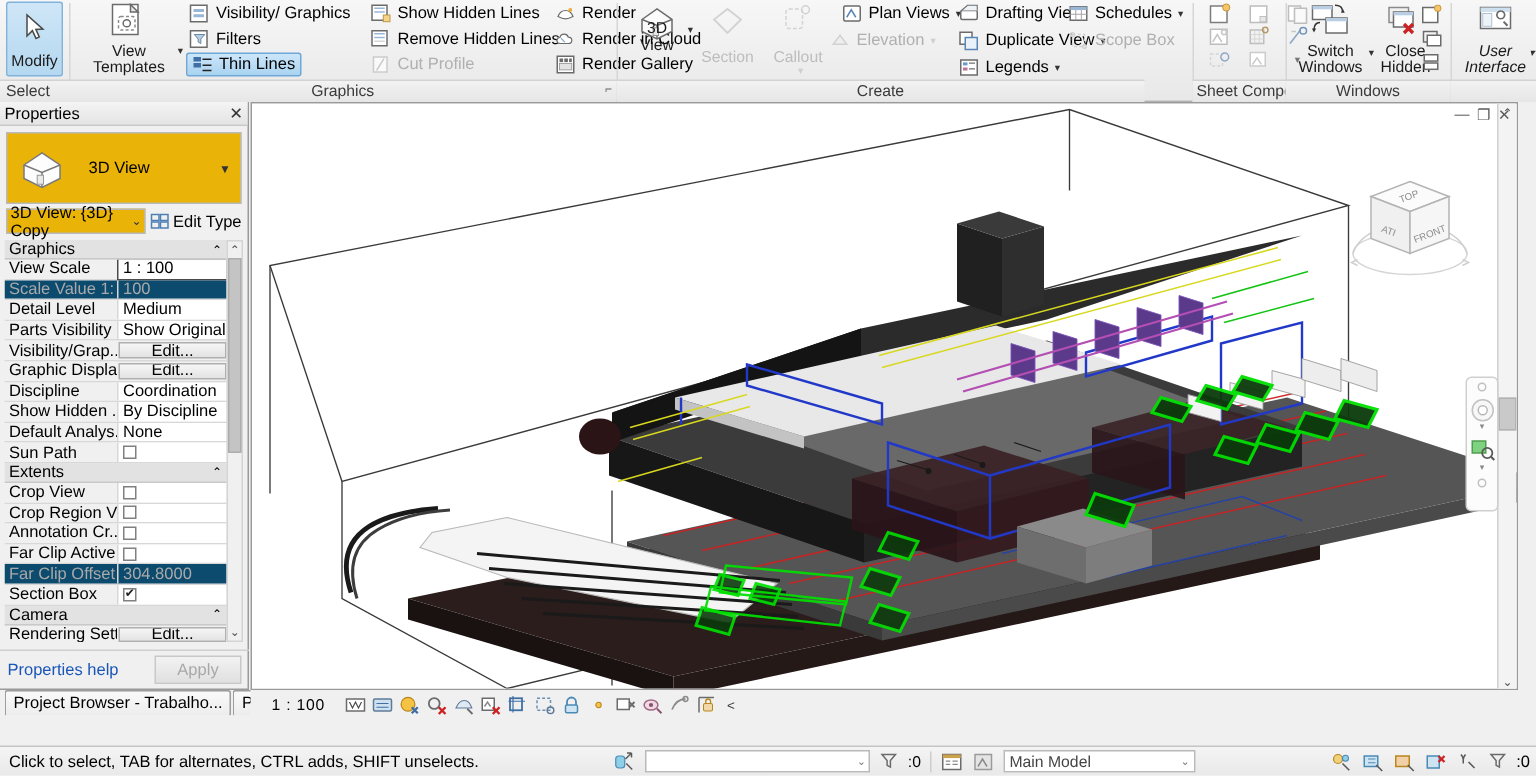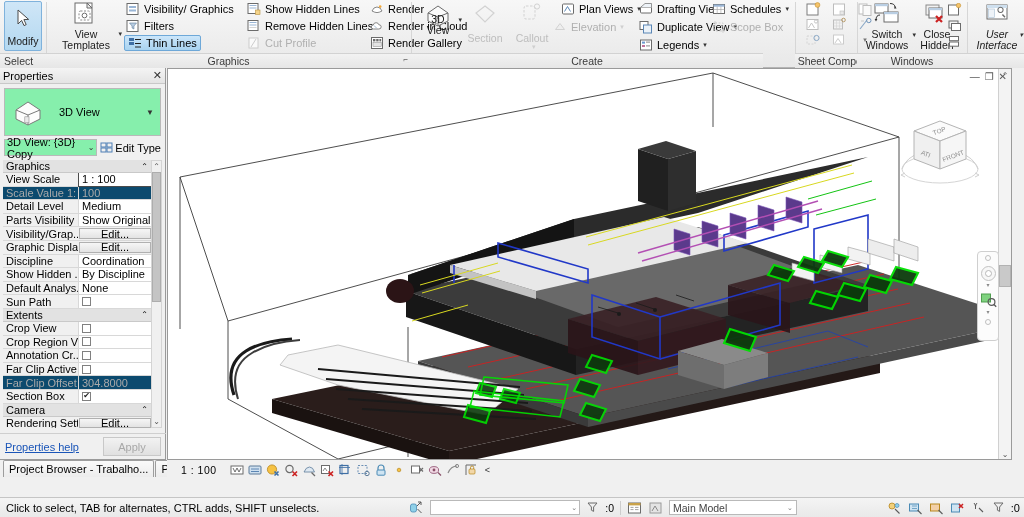--- a/index.html
+++ b/index.html
@@ -107,29 +107,29 @@
     border-bottom: 1px solid #9a9a9a;
   }
   #props-header {
     height: 16px; background: linear-gradient(180deg,#f4f4f4,#e4e4e4);
     border-bottom: 1px solid #c8c8c8; display: flex; align-items: center;
     padding: 0 3px; font-size: 11px;
   }
   #props-close { margin-left: auto; font-size: 11px; color: #333; cursor: default; }
 
   #type-box {
-    margin: 4px 4px 0 4px; height: 48px; background: #86efac;
+    margin: 4px 4px 0 4px; height: 48px; background: #eab308;
     border: 1px solid #b9b9b9; display: flex; align-items: center; padding: 0 6px;
   }
   #type-box .tname { margin-left: 14px; font-size: 11px; }
   #type-box .carr { margin-left: auto; font-size: 8px; color: #333; }
 
   #type-sel-row { display: flex; align-items: center; margin: 3px 4px 0 4px; height: 17px; gap: 3px; }
   #type-sel {
-    flex: 1 1 auto; height: 17px; background: #86efac; border: 1px solid #b9b9b9;
+    flex: 1 1 auto; height: 17px; background: #eab308; border: 1px solid #b9b9b9;
     display: flex; align-items: center; padding: 0 2px; font-size: 11px;
   }
   #type-sel .carr { margin-left: auto; font-size: 8px; color: #333; }
   #edit-type {
     display: flex; align-items: center; gap: 2px; font-size: 11px;
     height: 17px; white-space: nowrap; cursor: default;
   }
 
   #prop-scroll {
     position: absolute; left: 3px; top: 92px; width: 160px; height: 268px;
@@ -171,21 +171,21 @@
   #prop-vscroll .sb-dn { bottom: 0; }
   #prop-vscroll .sb-thumb {
     position: absolute; left: 0; top: 11px; width: 9px; height: 130px;
     background: #c4c4c4; border: 1px solid #adadad;
   }
 
   #props-footer {
     position: absolute; left: 0; bottom: 0; width: 166px; height: 26px;
     border-top: 1px solid #cfcfcf; display: flex; align-items: center; padding: 0 5px;
   }
-  #props-help { color: #1a55b8; text-decoration: underline; font-size: 11px; cursor: default; }
+  #props-help { color: #1a55b8; font-size: 11px; cursor: default; }
   #apply-btn {
     margin-left: auto; width: 58px; height: 19px;
     background: linear-gradient(180deg,#f2f2f2,#e0e0e0);
     border: 1px solid #c8c8c8; color: #a8a8a8;
     display: flex; align-items: center; justify-content: center; font-size: 11px;
   }
 
   
   #bottom-tabs {
     position: absolute; left: 0; top: 460px; width: 170px; height: 20px;

